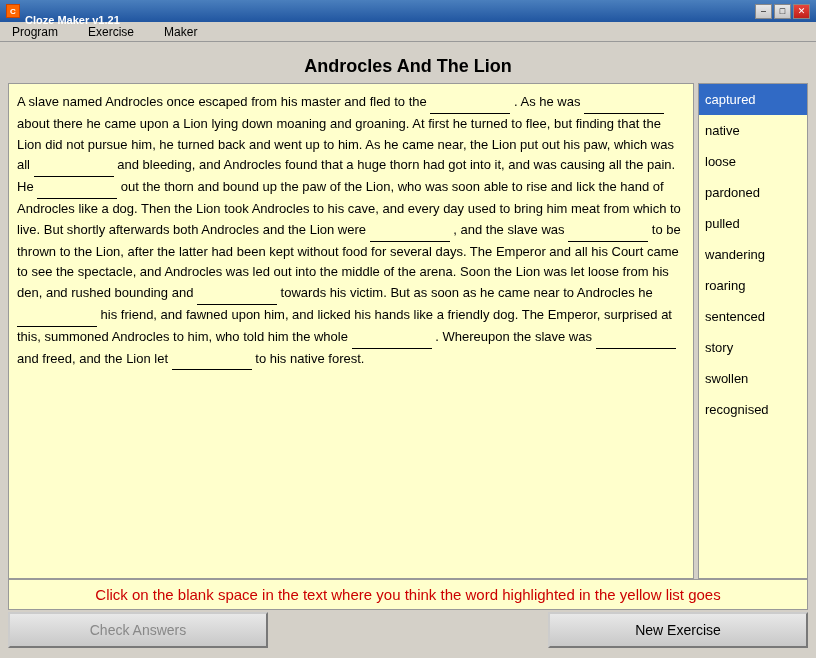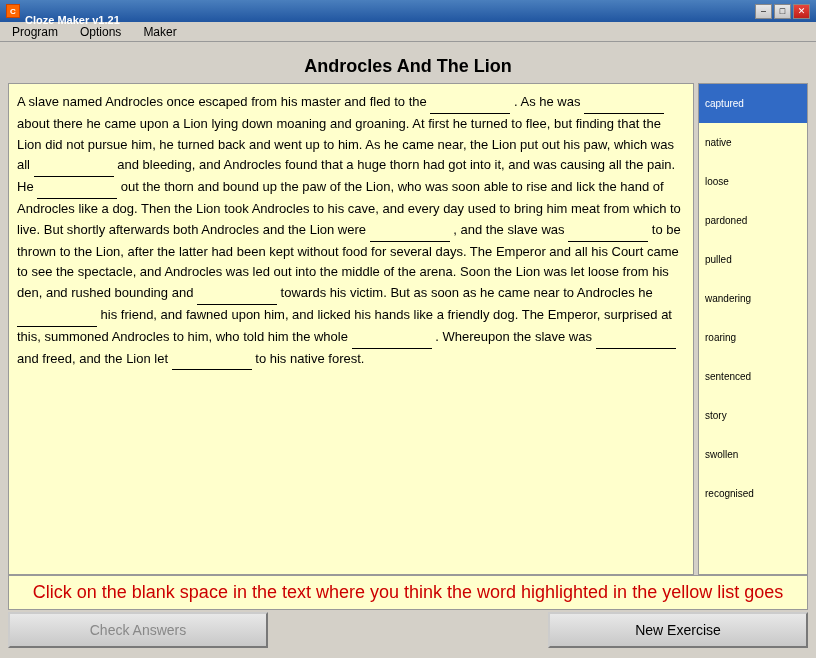--- a/index.html
+++ b/index.html
@@ -68,21 +68,21 @@
 
     .tb-btn.close-btn {
       background: linear-gradient(to bottom, #e8453c, #c0201a);
       color: white;
     }
 
     .menu-bar {
       background: #d4d0c8;
       padding: 2px 4px;
       display: flex;
-      gap: 6px;
+      gap: 14px;
       height: 20px;
       align-items: center;
       border-bottom: 1px solid #999;
     }
 
     .menu-item {
       padding: 2px 8px;
       font-size: 12px;
       cursor: pointer;
       color: #000;
@@ -132,37 +132,37 @@
     .word-list-panel {
       width: 110px;
       background: #ffffcc;
       border: 1px solid #999;
       overflow-y: auto;
       display: flex;
       flex-direction: column;
     }
 
     .word-item {
-      padding: 14px 6px;
-      font-size: 10px;
+      padding: 8px 6px;
+      font-size: 13px;
       cursor: pointer;
       color: #000;
     }
 
     .word-item.selected {
       background: #316ac5;
       color: white;
     }
 
     .instruction-bar {
       background: #ffffcc;
       border: 1px solid #999;
       padding: 6px 10px;
       text-align: center;
-      font-size: 18px;
+      font-size: 15px;
       color: #cc0000;
     }
 
     .button-bar {
       display: flex;
       justify-content: space-between;
       padding: 2px 0;
     }
 
     .action-btn {
@@ -199,21 +199,21 @@
   </div>
   <div class="title-bar-controls">
     <div class="tb-btn">–</div>
     <div class="tb-btn">□</div>
     <div class="tb-btn close-btn">✕</div>
   </div>
 </div>
 
 <div class="menu-bar">
   <span class="menu-item">Program</span>
-  <span class="menu-item">Options</span>
+  <span class="menu-item">Exercise</span>
   <span class="menu-item">Maker</span>
 </div>
 
 <div class="main-container">
   <div class="page-title">Androcles And The Lion</div>
 
   <div class="content-area">
     <div class="text-panel">
       A slave named Androcles once escaped from his master and fled to the <span class="blank">__________</span> . As he was <span class="blank">__________</span> about there he came upon a Lion lying down moaning and groaning. At first he turned to flee, but finding that the Lion did not pursue him, he turned back and went up to him. As he came near, the Lion put out his paw, which was all <span class="blank">__________</span> and bleeding, and Androcles found that a huge thorn had got into it, and was causing all the pain. He <span class="blank">__________</span> out the thorn and bound up the paw of the Lion, who was soon able to rise and lick the hand of Androcles like a dog. Then the Lion took Androcles to his cave, and every day used to bring him meat from which to live. But shortly afterwards both Androcles and the Lion were <span class="blank">__________</span> , and the slave was <span class="blank">__________</span> to be thrown to the Lion, after the latter had been kept without food for several days. The Emperor and all his Court came to see the spectacle, and Androcles was led out into the middle of the arena. Soon the Lion was let loose from his den, and rushed bounding and <span class="blank">__________</span> towards his victim. But as soon as he came near to Androcles he <span class="blank">__________</span> his friend, and fawned upon him, and licked his hands like a friendly dog. The Emperor, surprised at this, summoned Androcles to him, who told him the whole <span class="blank">__________</span> . Whereupon the slave was <span class="blank">__________</span> and freed, and the Lion let <span class="blank">__________</span> to his native forest.
     </div>

